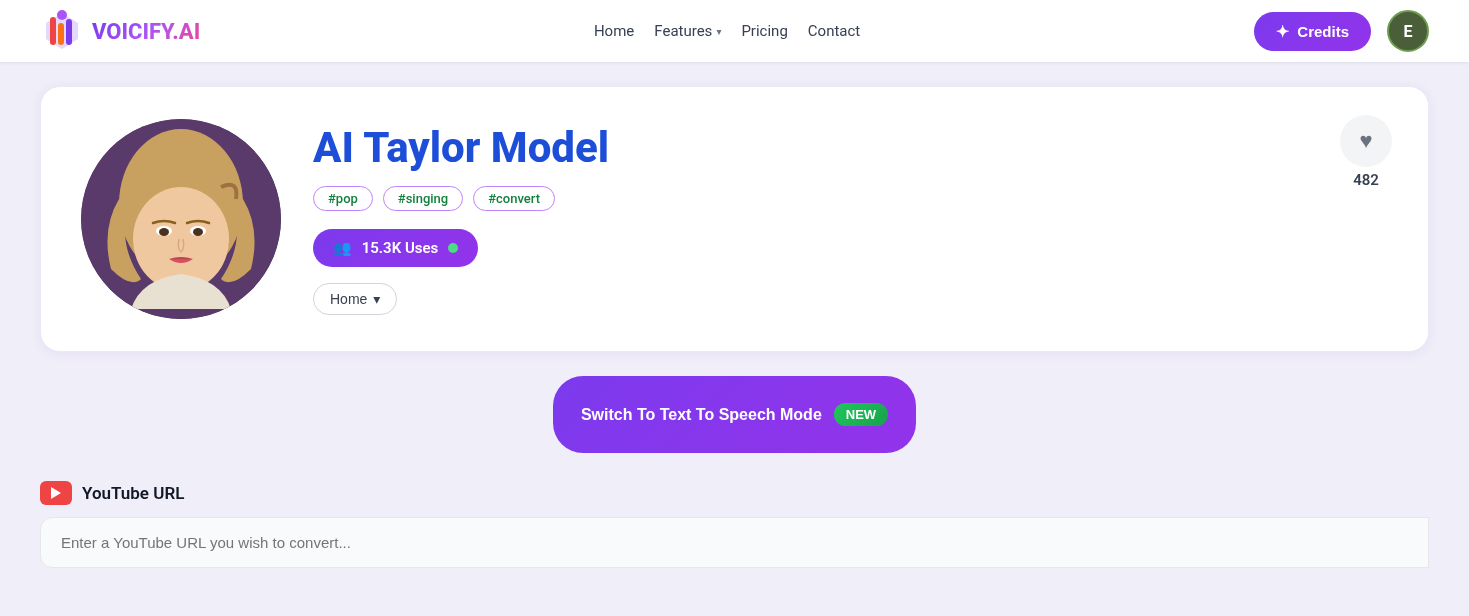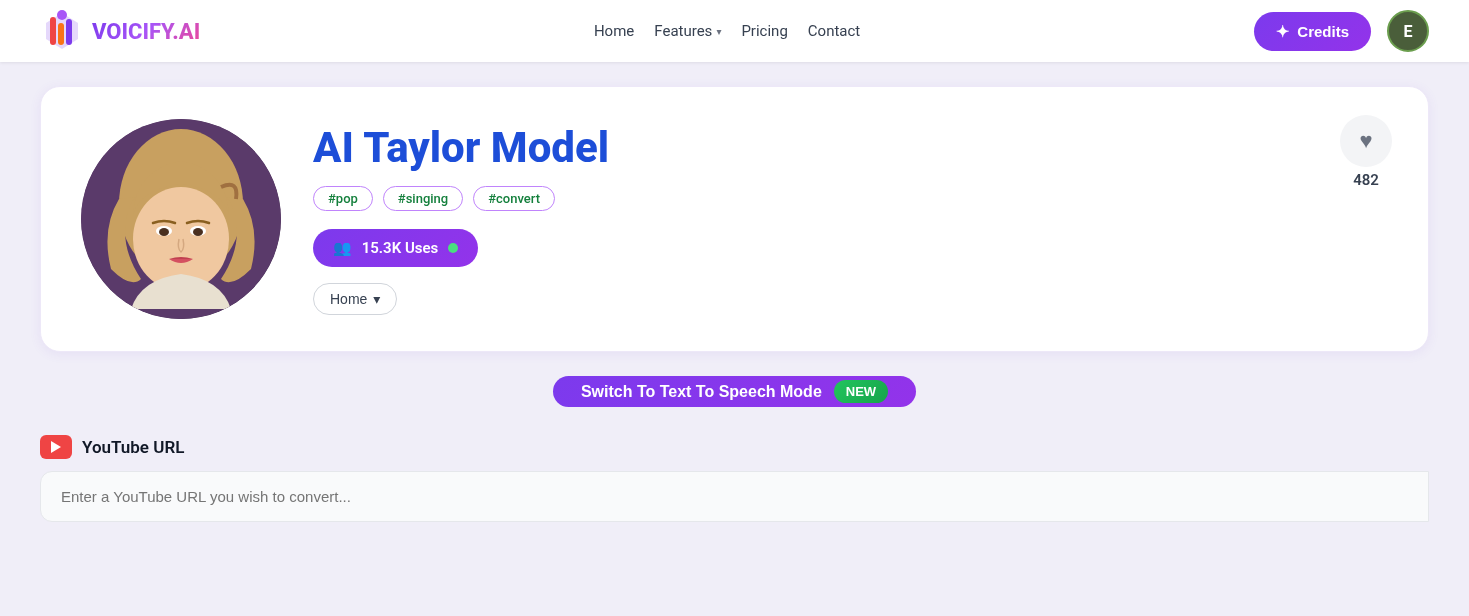--- a/index.html
+++ b/index.html
@@ -209,21 +209,21 @@
     .switch-area {
       display: flex;
       justify-content: center;
       margin-bottom: 28px;
     }
     .switch-btn {
       background: linear-gradient(135deg, #7c3aed, #9333ea);
       color: #fff;
       border: none;
       border-radius: 30px;
-      padding: 4px 28px;
+      padding: 27px 28px;
       font-size: 16px;
       font-weight: 600;
       cursor: pointer;
       display: flex;
       align-items: center;
       gap: 12px;
       justify-content: center;
     }
     .new-badge {
       background: linear-gradient(135deg, #22c55e, #16a34a);

